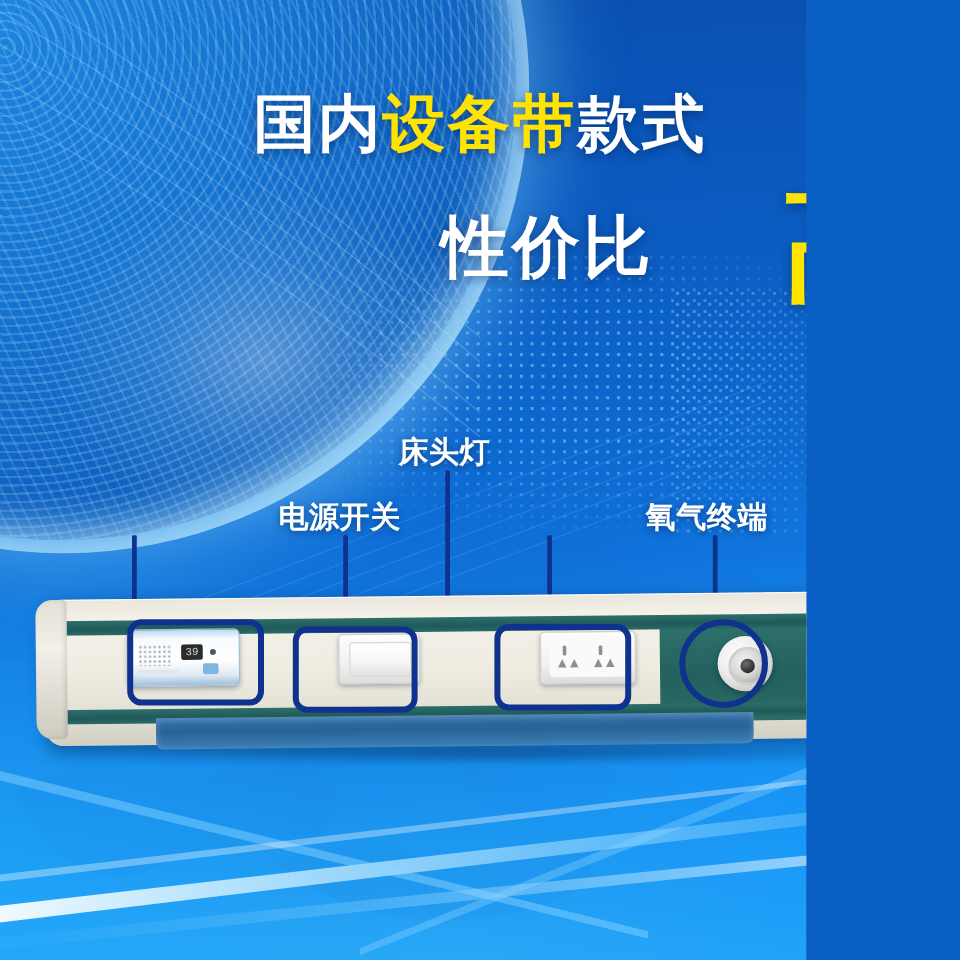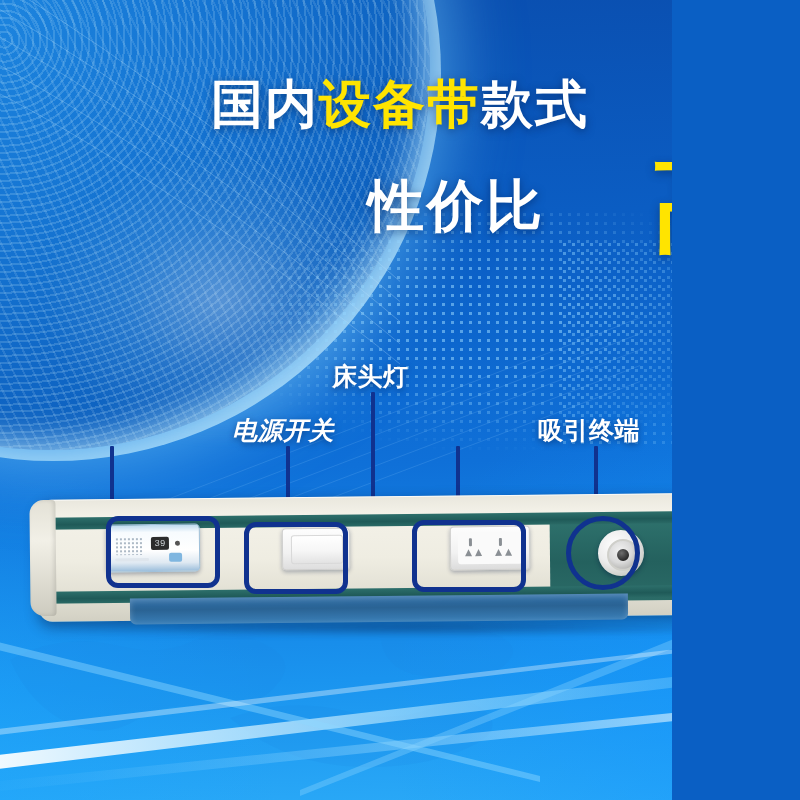--- a/index.html
+++ b/index.html
@@ -286,23 +286,23 @@
   </svg>
 
   <div class="headline">
     <div class="hl1"><span>国内</span><span class="accent">设备带</span><span>款式</span></div>
     <div class="hl2wrap">
       <div class="hl2">性价比</div>
       <div class="hl-big">高</div>
     </div>
   </div>
 
-  <div class="label" style="left:232px;top:414px;font-style:italic;">电源开关</div>
+  <div class="label" style="left:232px;top:414px;">电源开关</div>
   <div class="label" style="left:332px;top:360px;">床头灯</div>
-  <div class="label" style="left:538px;top:414px;">吸引终端</div>
+  <div class="label" style="left:538px;top:414px;">氧气终端</div>
 
   <div class="leader" style="left:110px;top:446px;height:82px;"></div>
   <div class="leader" style="left:286px;top:446px;height:82px;"></div>
   <div class="leader" style="left:371px;top:392px;height:222px;"></div>
   <div class="leader" style="left:456px;top:446px;height:82px;"></div>
   <div class="leader" style="left:594px;top:446px;height:80px;"></div>
   <div class="leader" style="left:722px;top:446px;height:78px;"></div>
 
   <div class="panel-wrap">
     <div class="panel-shadow"></div>

